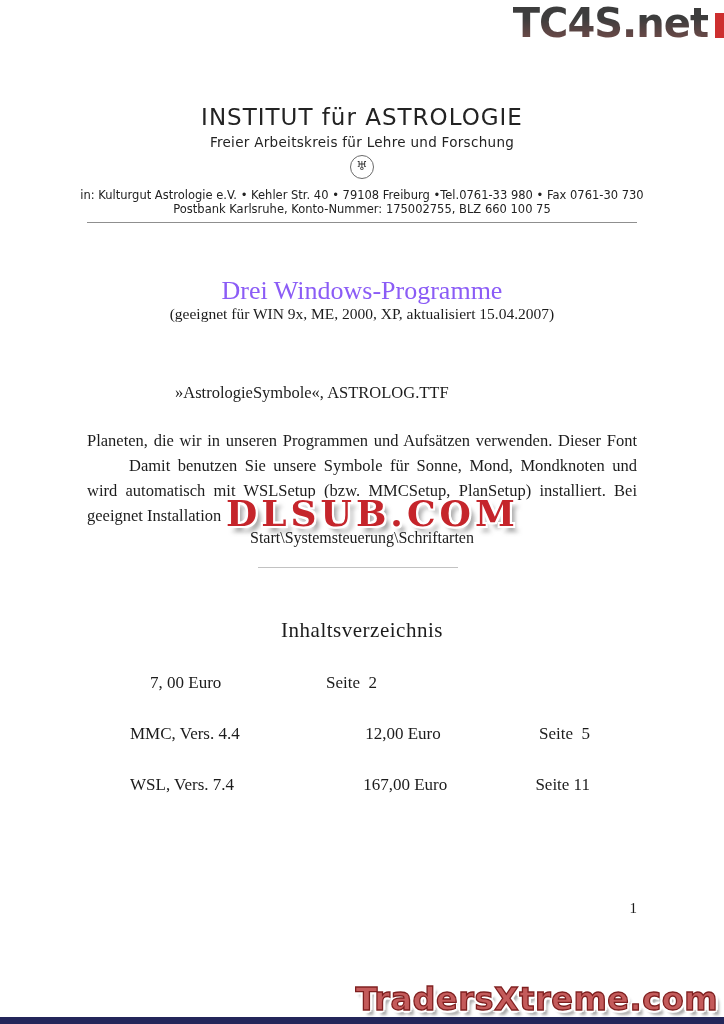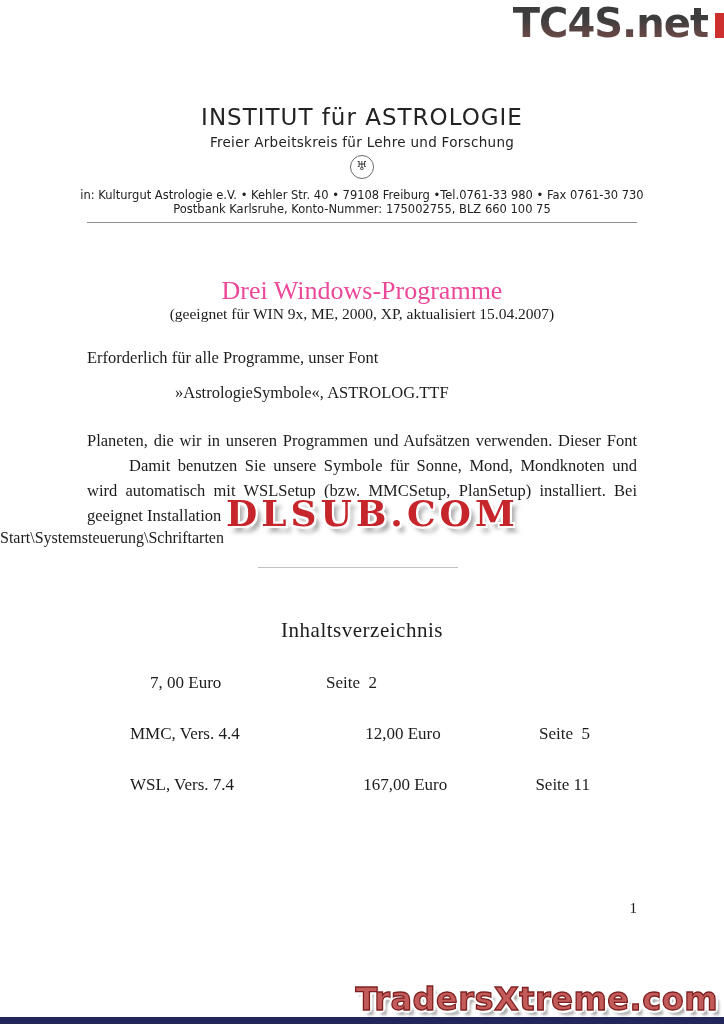--- a/index.html
+++ b/index.html
@@ -30,21 +30,21 @@
   .emblem    { border-radius:50%; line-height:21px; font-size:12px; color:#333; }
 
   .addr { position:absolute; top:188px; left:0; width:100%; text-align:center;
           font-family:"DejaVu Sans", sans-serif; font-size:11.5px; color:#222;
           line-height:14px; }
   .rule-top { position:absolute; top:222px; left:87px; width:550px;
               border-top:1px solid #8f8f8f; }
 
   
   .doc-title { position:absolute; top:276px; left:0; width:100%; text-align:center;
-               font-size:26px; color:#ec4899; }
+               font-size:26px; color:#8b5cf6; }
   .doc-note  { position:absolute; top:305px; left:0; width:100%; text-align:center;
                font-size:15.5px; }
   .intro-line { position:absolute; top:348px; left:87px; font-size:16.5px; }
   .font-line  { position:absolute; top:383px; left:175px; font-size:16.5px; }
 
   .para { position:absolute; top:428px; left:87px; width:550px;
           font-size:16.5px; line-height:25px; }
   .para .jline { text-align:justify; text-align-last:justify; height:25px; overflow:hidden; }
   .para .indent { padding-left:42px; }
   .para .last { text-align:left; }
@@ -53,21 +53,21 @@
   .dlsub {
     position:absolute; top:492px; left:226px;
     font-family:"DejaVu Serif", serif; font-weight:bold; font-size:36px;
     letter-spacing:4px; color:#c5252b; white-space:nowrap;
     text-shadow:
       -2px -2px 0 #fff, 2px -2px 0 #fff, -2px 2px 0 #fff, 2px 2px 0 #fff,
       -2px 0 0 #fff, 2px 0 0 #fff, 0 -2px 0 #fff, 0 2px 0 #fff,
       5px 6px 4px rgba(100,100,100,0.55);
   }
 
-  .path-line { position:absolute; top:529px; left:0; width:100%; text-align:left;
+  .path-line { position:absolute; top:529px; left:0; width:100%; text-align:center;
                font-size:16px; }
   .rule-mid { position:absolute; top:567px; left:258px; width:200px;
               border-top:1px solid #c2c2c2; }
 
   .toc-title { position:absolute; top:618px; left:0; width:100%; text-align:center;
                font-size:21px; letter-spacing:0.5px; }
   .toc { position:absolute; top:673px; left:130px; width:460px; font-size:17px; }
   .toc-row { display:flex; height:22px; margin-bottom:29px; }
   .toc-name { width:218px; }
   .toc-price { width:176px;margin-left:20px; }
@@ -107,21 +107,20 @@
   <div class="addr">
     <div>in: Kulturgut Astrologie e.V. • Kehler Str. 40 • 79108 Freiburg •Tel.0761-33 980 • Fax 0761-30 730</div>
     <div>Postbank Karlsruhe, Konto-Nummer: 175002755, BLZ 660 100 75</div>
   </div>
 
   <div class="rule-top"></div>
 
   <div class="doc-title">Drei Windows-Programme</div>
   <div class="doc-note">(geeignet für WIN 9x, ME, 2000, XP, aktualisiert 15.04.2007)</div>
 
-  <div class="intro-line">Erforderlich für alle Programme, unser Font</div>
   <div class="font-line">»AstrologieSymbole«, ASTROLOG.TTF</div>
 
   <div class="para">
     <div class="jline">Planeten, die wir in unseren Programmen und Aufsätzen verwenden. Dieser Font</div>
     <div class="jline indent">Damit benutzen Sie unsere Symbole für Sonne, Mond, Mondknoten und</div>
     <div class="jline">wird automatisch mit WSLSetup (bzw. MMCSetup, PlanSetup) installiert. Bei</div>
     <div class="last">geeignet Installation</div>
   </div>
 
   <div class="dlsub">DLSUB.COM</div>

